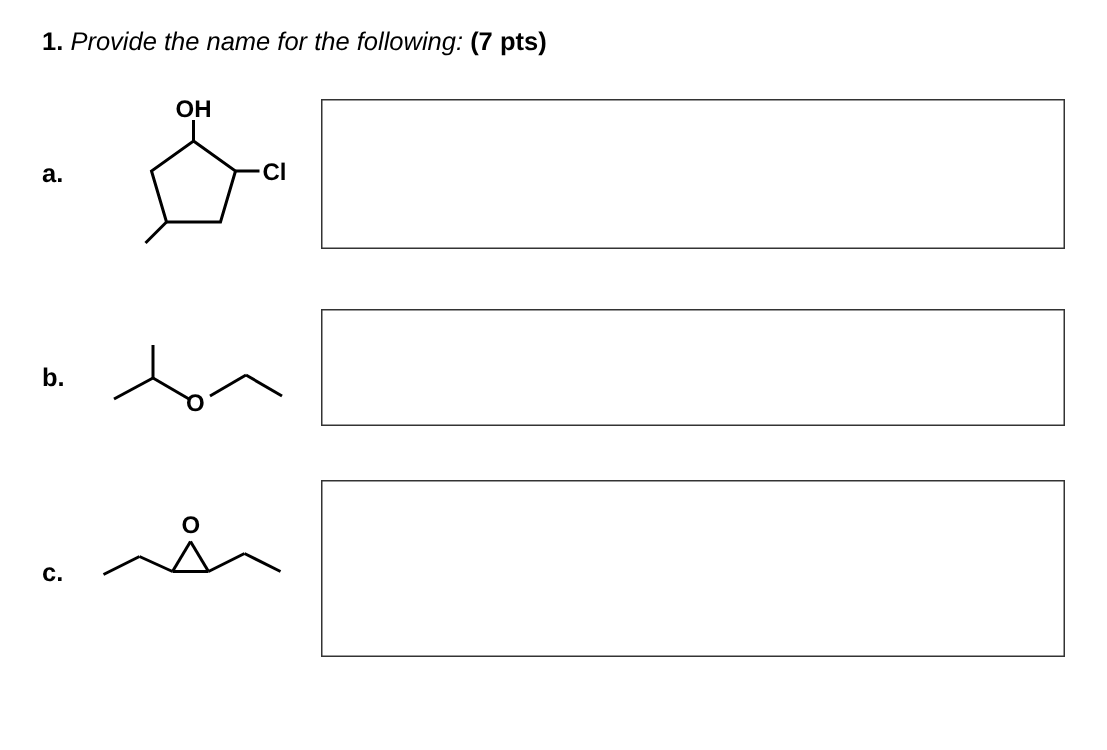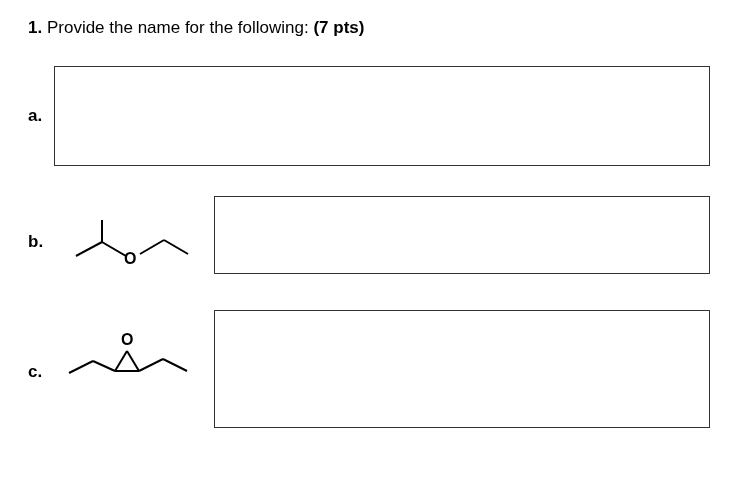--- a/index.html
+++ b/index.html
@@ -10,21 +10,21 @@
       font-family: Arial, Helvetica, sans-serif;
       font-size: 17px;
       color: #000;
       padding: 18px 28px;
       position: relative;
     }
     .question-header {
       margin-bottom: 28px;
     }
     .q-number { font-weight: bold; }
-    .q-text { font-weight: normal; }
+    .q-text { font-weight: normal; font-style: italic; }
     .q-points { font-weight: bold; }
     .item-row {
       display: flex;
       align-items: flex-start;
       margin-bottom: 30px;
       position: relative;
     }
     .item-label {
       font-weight: bold;
       width: 26px;
@@ -62,20 +62,34 @@
 <body>
 
 <div class="question-header">
   <span class="q-number">1.</span>
   <span class="q-text">Provide the name for the following:</span>
   <span class="q-points">(7 pts)</span>
 </div>
 
 <div class="item-row row-a">
   <div class="item-label">a.</div>
+  <div class="structure-cell">
+    <svg width="130" height="110" viewBox="0 0 130 110">
+
+      <polygon class="bond" points="60,28 88,48 78,82 42,82 32,48"></polygon>
+
+      <line class="bond" x1="60" y1="28" x2="60" y2="14"></line>
+      <text class="chem-label" x="48" y="12">OH</text>
+
+      <line class="bond" x1="88" y1="48" x2="104" y2="48"></line>
+      <text class="chem-label" x="106" y="54">Cl</text>
+
+      <line class="bond" x1="42" y1="82" x2="28" y2="96"></line>
+    </svg>
+  </div>
   <div class="answer-box"></div>
 </div>
 
 <div class="item-row row-b">
   <div class="item-label">b.</div>
   <div class="structure-cell">
     <svg width="140" height="70" viewBox="0 0 140 70">
 
       <line class="bond" x1="12" y1="50" x2="38" y2="36"></line>
       <line class="bond" x1="38" y1="36" x2="38" y2="14"></line>

